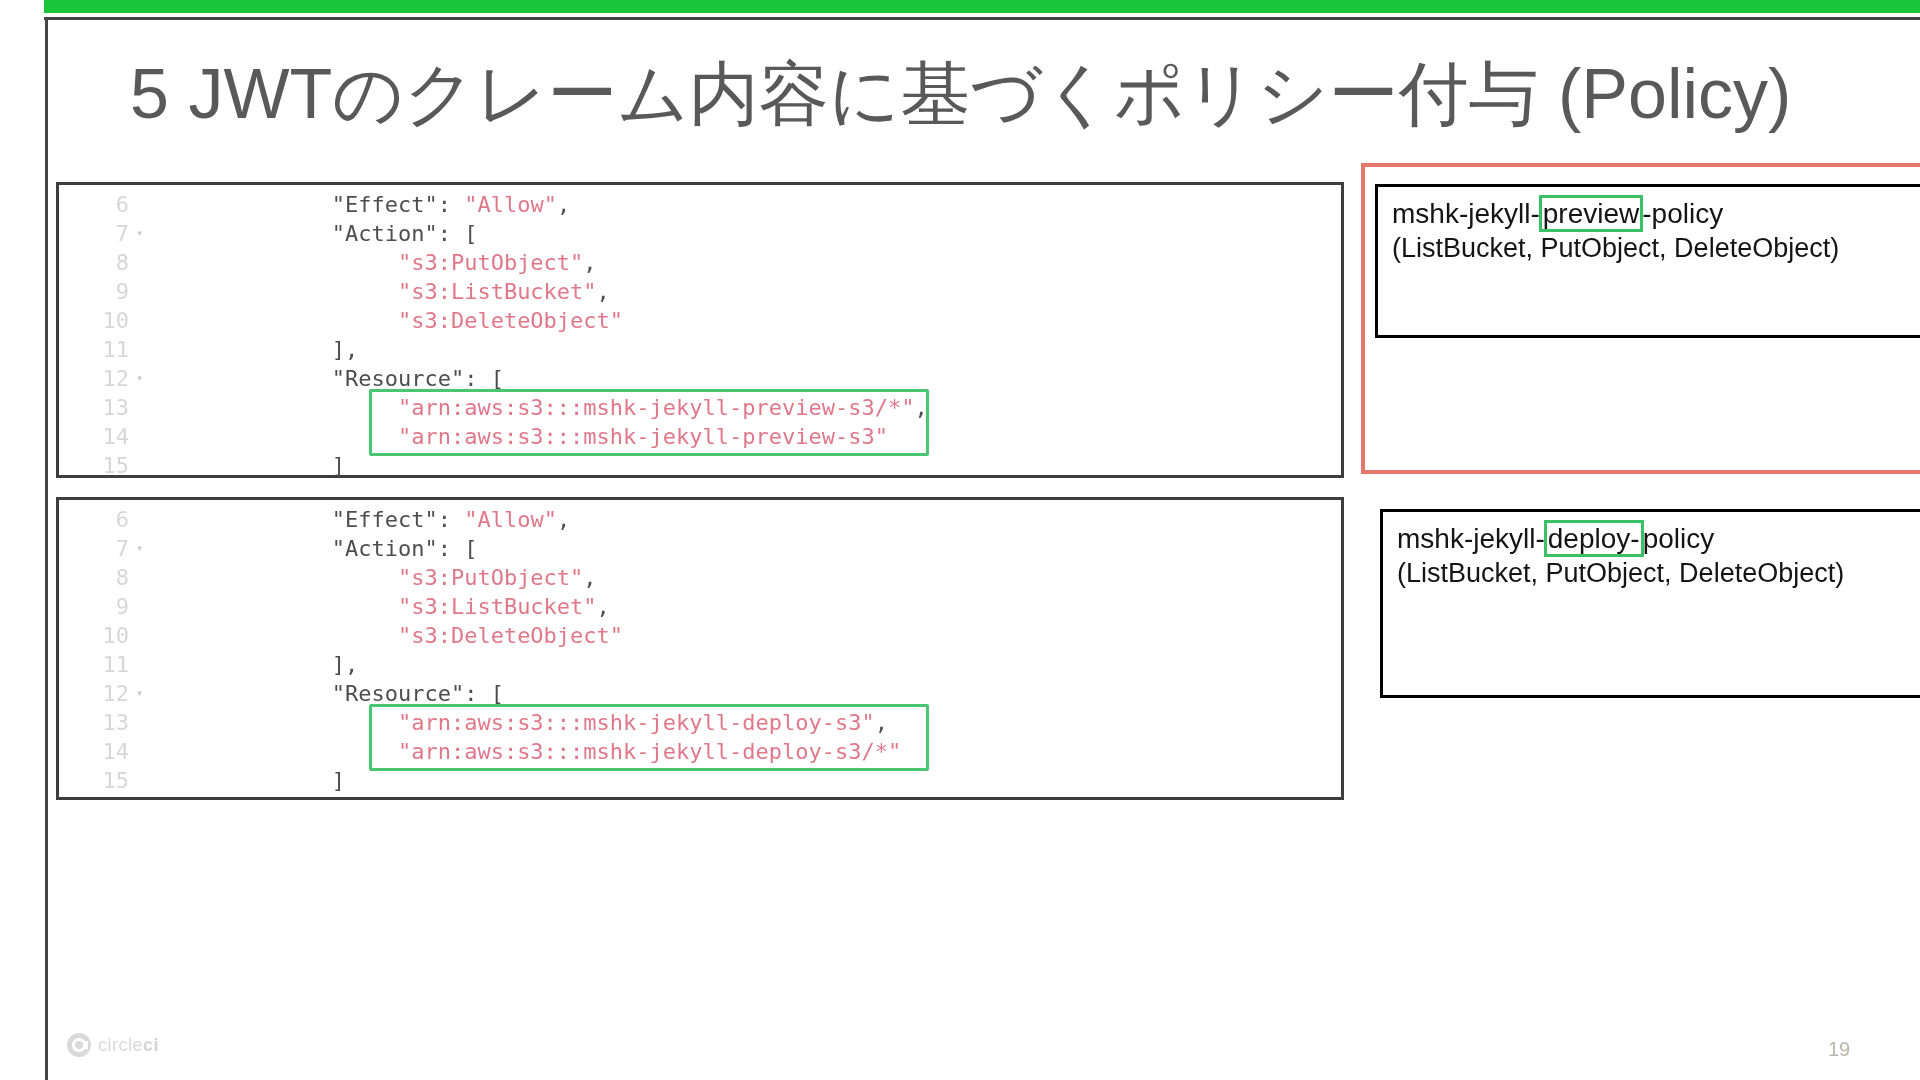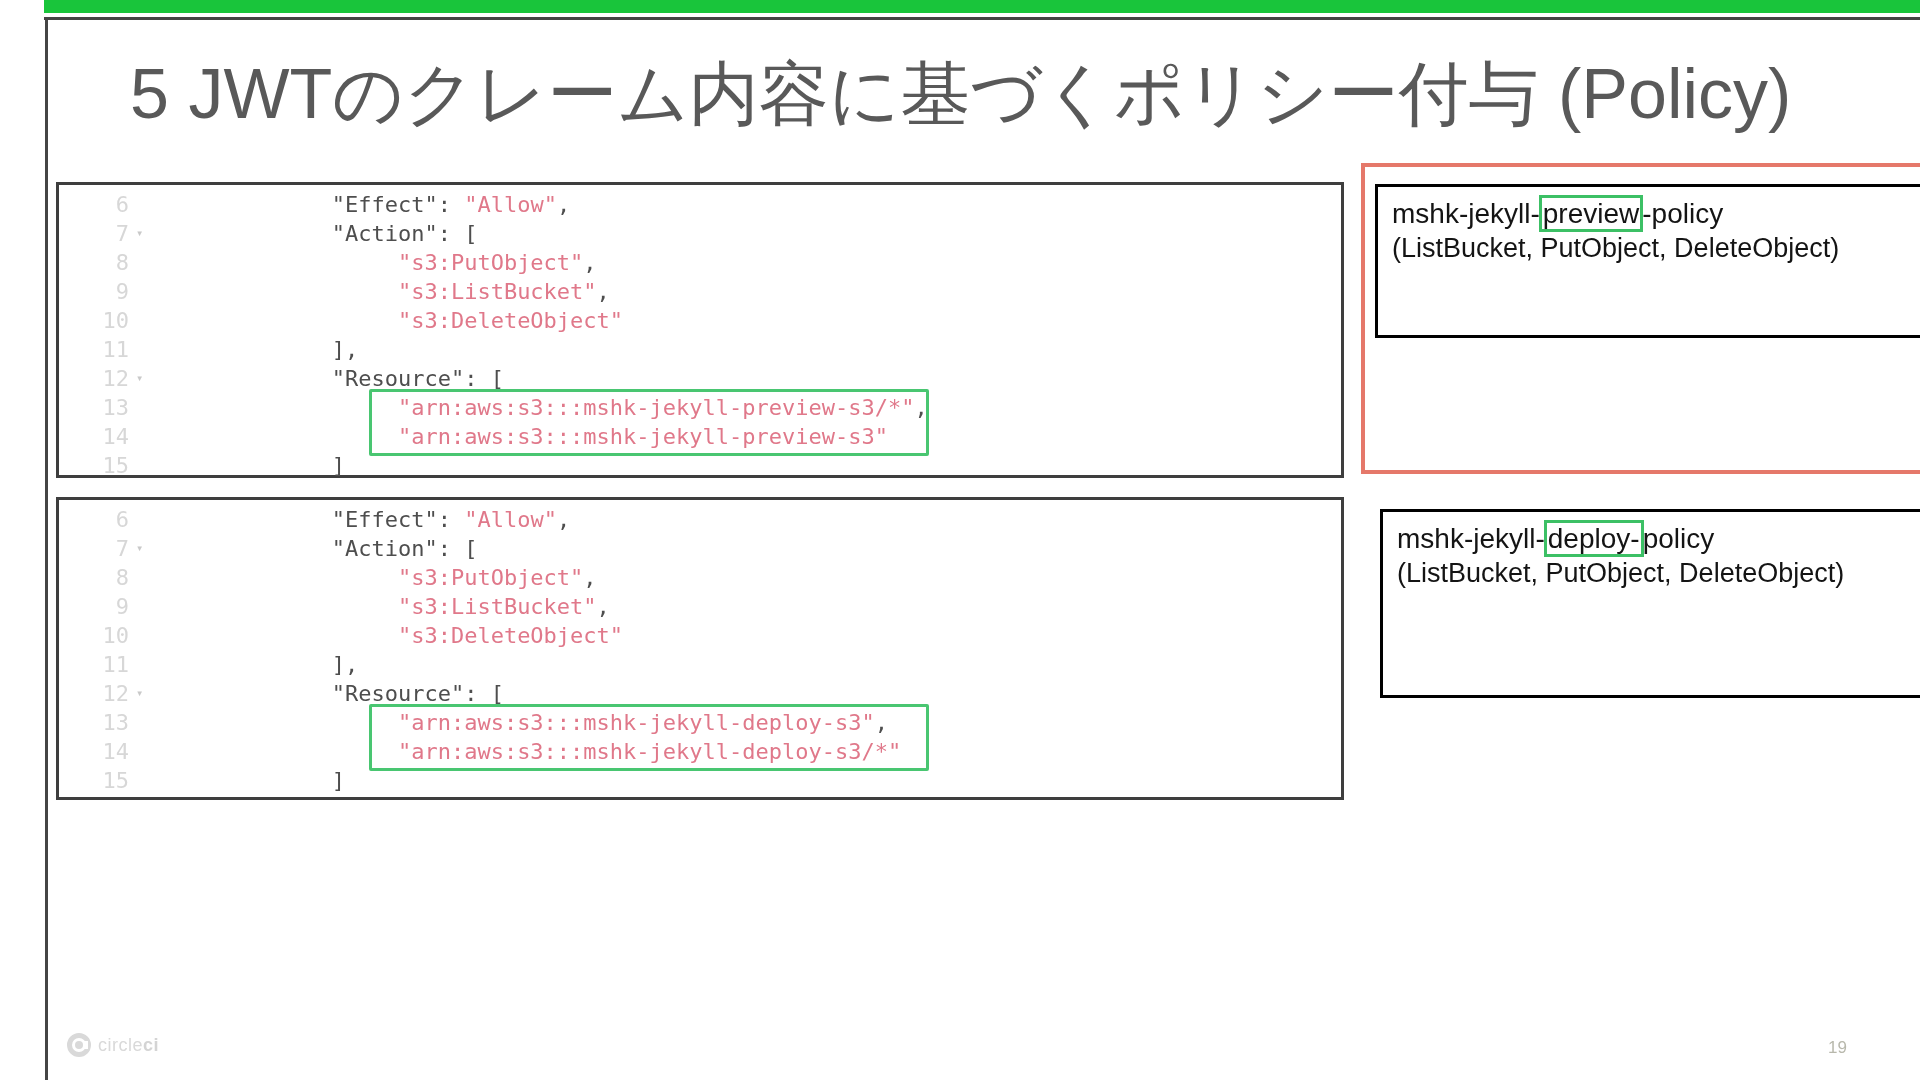--- a/index.html
+++ b/index.html
@@ -46,21 +46,21 @@
 
   
   .logo{position:absolute;left:23px;top:1033px;display:flex;align-items:center;}
   .logo-mark{position:relative;width:24px;height:24px;margin-right:7px;}
   .logo-ring{position:absolute;left:0;top:0;width:24px;height:24px;border:5px solid #d9d9d9;
              border-radius:50%;box-sizing:border-box;}
   .logo-dot{position:absolute;left:8px;top:8px;width:8px;height:8px;background:#d9d9d9;border-radius:50%;}
   .logo-notch{position:absolute;left:16px;top:8px;width:5px;height:8px;background:#ffffff;}
   .logo-text{font-size:18px;color:#d9d9d9;letter-spacing:0.5px;text-align:center;}
   .logo-text b{font-weight:700;color:#d4d4d4;}
-  .page-num{position:absolute;left:1784px;top:1038px;font-size:17px;color:#b8b8ac;}
+  .page-num{position:absolute;left:1784px;top:1038px;font-size:20px;color:#b8b8ac;}
 </style>
 </head>
 <body>
 
 <div id="slide">
 
   <div class="accent-bar"></div>
   <div class="frame-top"></div>
   <div class="frame-left"></div>
 

